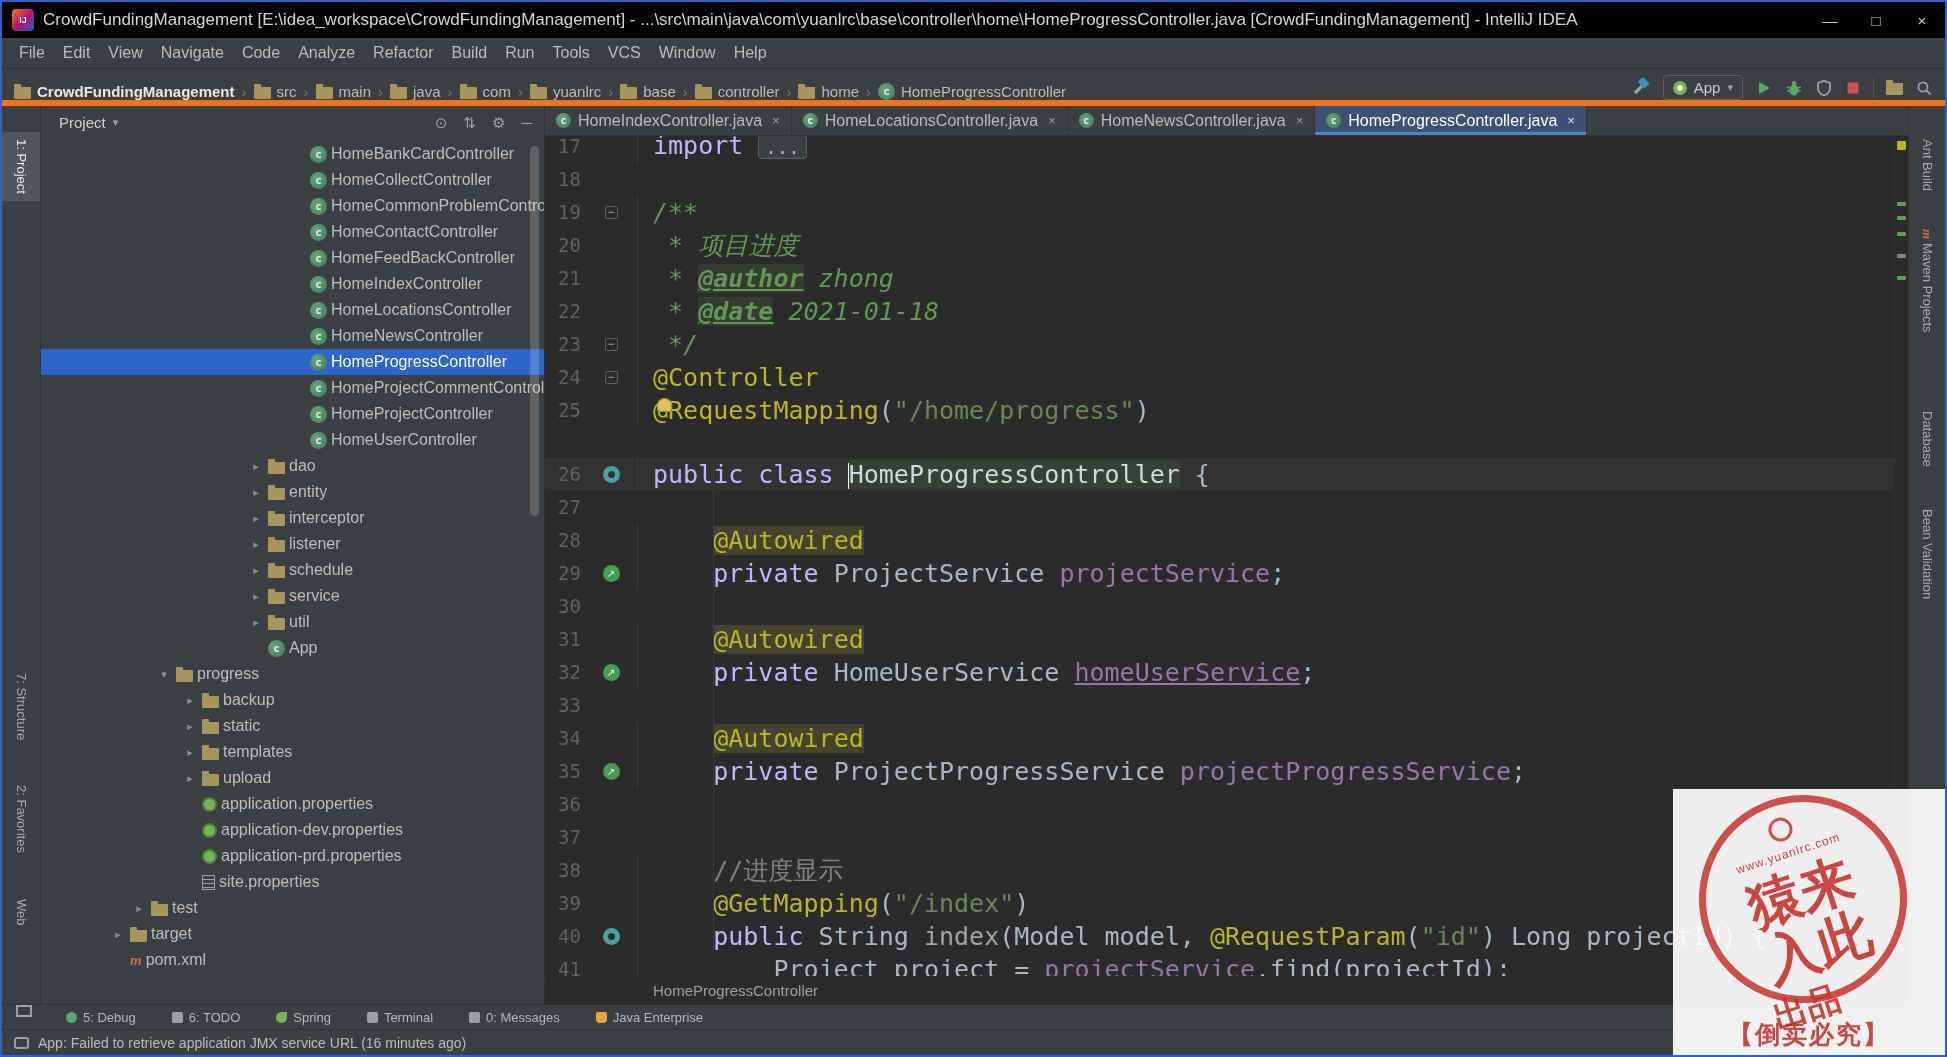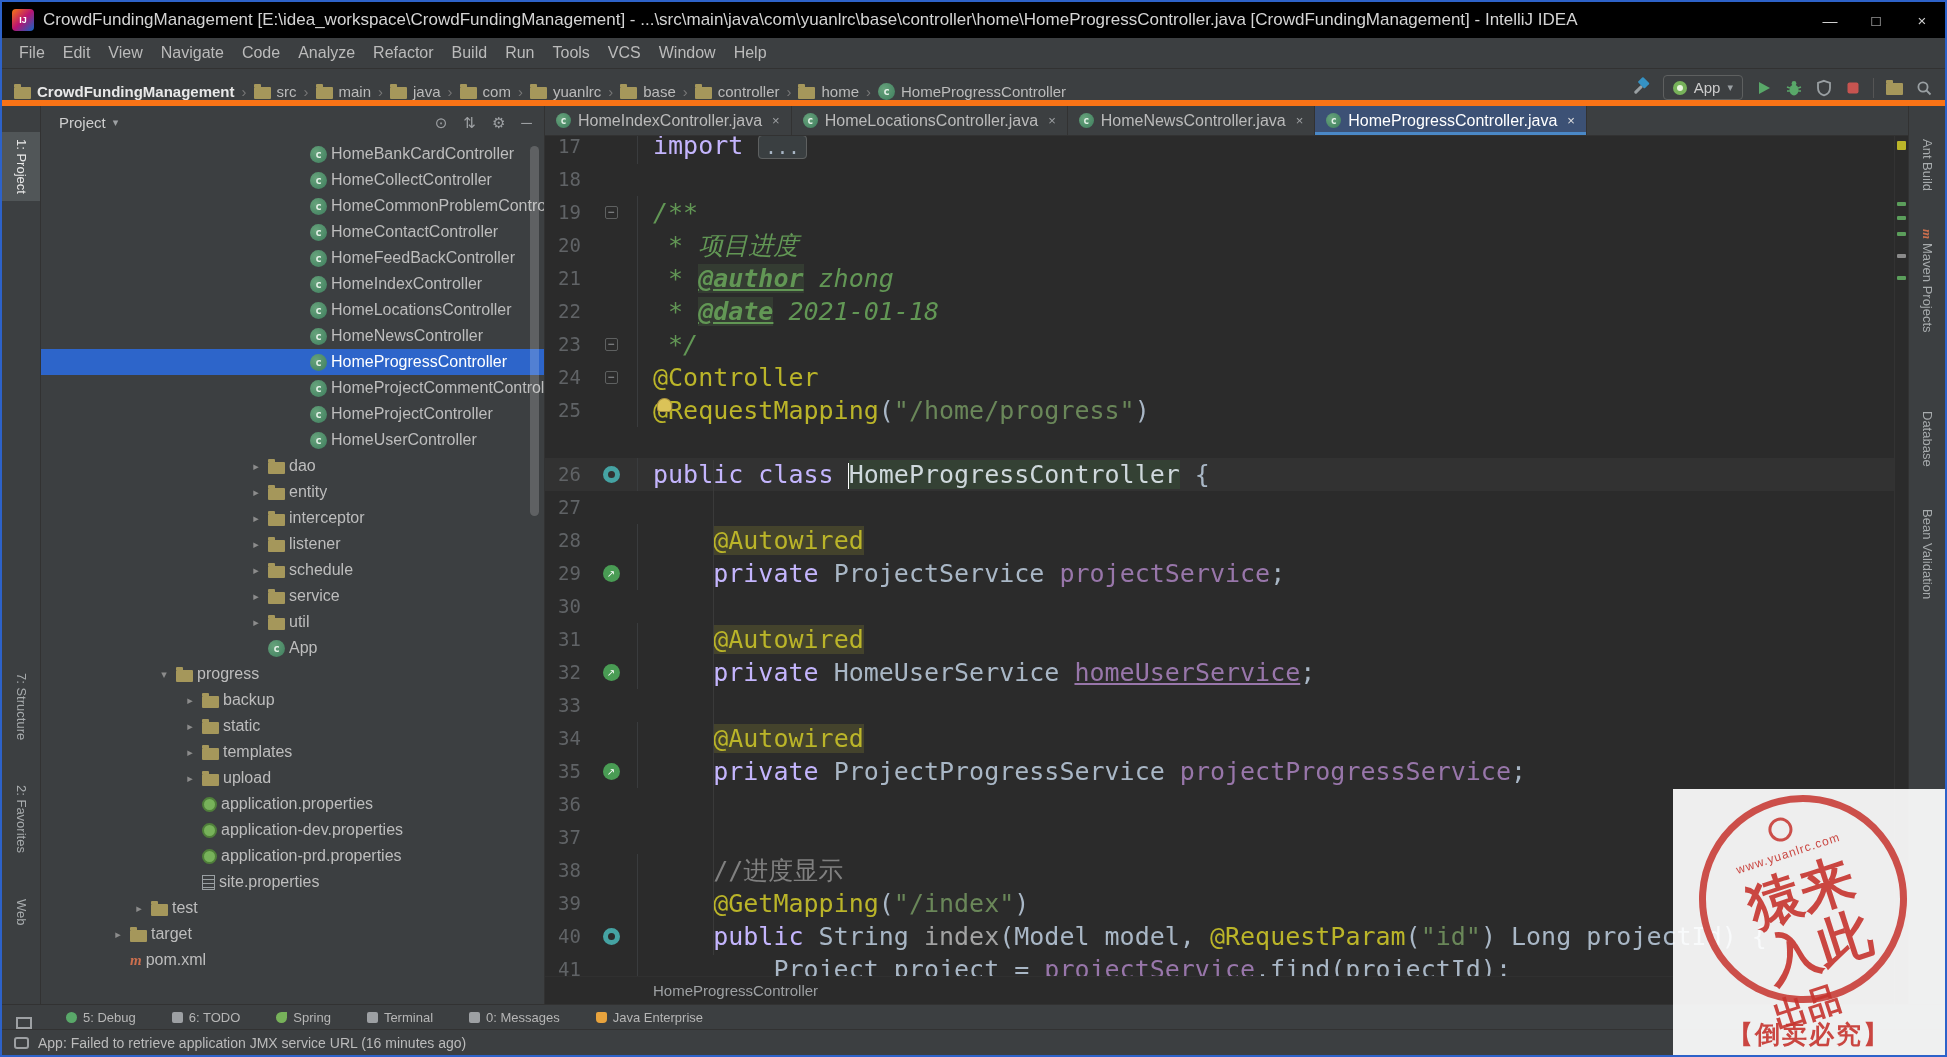--- a/index.html
+++ b/index.html
@@ -122,21 +122,21 @@
   .stripe{ position:absolute; top:0; right:0; bottom:0; width:14px; background:#2B2B2B; border-left:1px solid #333; }
   .mark{ position:absolute; left:2px; width:9px; height:4px; border-radius:1px; }
   .mark.y{ background:#BBB529; height:9px; }
   .mark.g{ background:#5B9E5B; }
   .mark.w{ background:#8A8A8A; }
 
   .editor-breadcrumb{ position:absolute; left:0; right:14px; bottom:0; height:28px; background:#2B2B2B; border-top:1px solid #303030;
     display:flex; align-items:center; padding-left:108px; color:#9DA0A3; font-size:15px; font-family:"Liberation Sans",sans-serif; }
 
   
-  .toolwindow-bar{ flex:0 0 25px; background:#3C3F41; border-top:1px solid #323232; display:flex; align-items:flex-end; font-size:13px; color:#B6B6B6; padding-left:8px; }
+  .toolwindow-bar{ flex:0 0 25px; background:#3C3F41; border-top:1px solid #323232; display:flex; align-items:flex-start; font-size:13px; color:#B6B6B6; padding-left:8px; }
   .tw-switcher{ width:16px; height:12px; border:2px solid #9DA0A3; margin:0 16px 0 6px; }
   .tw-btn{ display:inline-flex; align-items:center; gap:6px; padding:0 18px; height:100%; }
   .tw-ic{ width:11px; height:11px; }
   .twc-0{ background:#59A869; border-radius:50%; }
   .twc-1{ background:#9DA0A3; border-radius:2px; }
   .twc-2{ background:#77B25A; border-radius:50% 0 50% 50%; }
   .twc-3{ background:#9DA0A3; border-radius:2px; }
   .twc-4{ background:#9DA0A3; border-radius:2px; }
   .twc-5{ background:#E8A33D; border-radius:2px 2px 4px 4px; }
 

